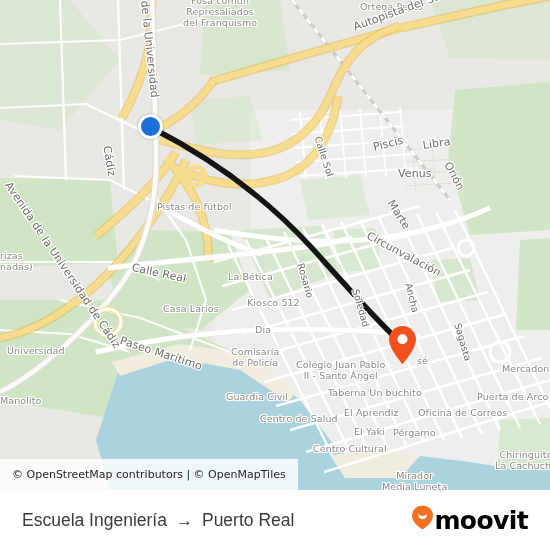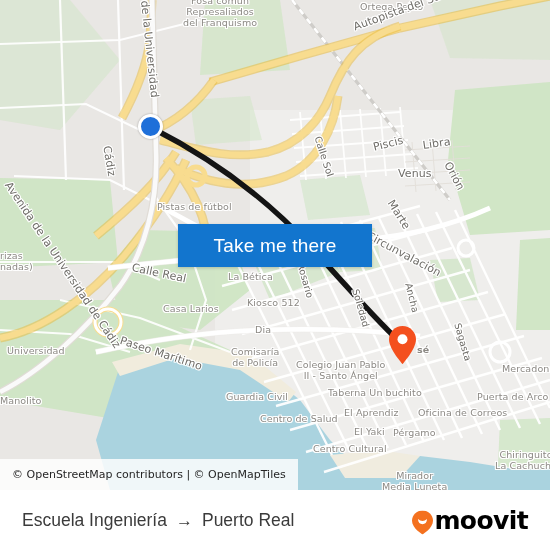--- a/index.html
+++ b/index.html
@@ -89,21 +89,21 @@
   }
   #route-summary {
     position:absolute; left:22px; top:50%; transform:translateY(-50%);
     display:flex; align-items:center; gap:9px;
     font-size:17.5px; color:#3b3b3b;
     white-space:pre;
   }
   #route-arrow { font-size:17px; color:#3b3b3b; }
   #moovit-logo {
     position:absolute; right:22px; top:50%; transform:translateY(-50%);
-    display:flex; align-items:flex-end; gap:1px;
+    display:flex; align-items:flex-start; gap:1px;
   }
   #moovit-wordmark {
     font-family:"DejaVu Sans", sans-serif;
     font-size:25px; font-weight:bold; color:#000000;
     letter-spacing:-0.6px;
   }
 </style>
 </head>
 <body>
 
@@ -293,21 +293,21 @@
         <div class="lbl poi" style="left: 150px; top: 202px; padding-left: 7px;">Pistas de fútbol</div>
         <div class="lbl road big" style="left: 133px; top: 262px; transform: rotate(12deg); transform-origin: left top;">Calle Real</div>
         <div class="lbl poi" style="left: 163px; top: 304px;">Casa Larios</div>
         <div class="lbl poi" style="left: 228px; top: 272px;">La Bética</div>
         <div class="lbl poi" style="left: 247px; top: 298px;">Kiosco 512</div>
         <div class="lbl poi" style="left: 255px; top: 325px;">Dia</div>
         <div class="lbl road" style="left: 305px; top: 262px; transform: rotate(74deg); transform-origin: left top;">Rosario</div>
         <div class="lbl road" style="left: 360px; top: 288px; transform: rotate(74deg); transform-origin: left top;">Soledad</div>
         <div class="lbl road" style="left: 413px; top: 282px; transform: rotate(76deg); transform-origin: left top;">Ancha</div>
         <div class="lbl road" style="left: 462px; top: 322px; transform: rotate(74deg); transform-origin: left top;">Sagasta</div>
-        <div class="lbl poi" style="left: 417px; top: 345px; font-weight: bold;">sé</div>
+        <div class="lbl poi" style="left: 417px; top: 356px;">sé</div>
         <div class="lbl road big" style="left: 122px; top: 335px; transform: rotate(18deg); transform-origin: left top;">Paseo Marítimo</div>
         <div class="lbl poi" style="left: 7px; top: 346px;">Universidad</div>
         <div class="lbl poi" style="left: 0px; top: 396px;">Manolito</div>
         <div class="lbl poi" style="left: -6px; top: 251px;">erizas
 onadas)</div>
         <div class="lbl poi ctr" style="left: 231px; top: 347px;">Comisaría
 de Policía</div>
         <div class="lbl poi" style="left: 226px; top: 392px;">Guardia Civil</div>
         <div class="lbl poi" style="left: 260px; top: 414px;">Centro de Salud</div>
         <div class="lbl poi ctr" style="left: 296px; top: 360px;">Colegio Juan Pablo
@@ -328,21 +328,20 @@
 
     <div id="origin-marker"></div>
 
     <div id="dest-marker">
       <svg width="27" height="38" viewBox="0 0 27 38">
         <path d="M13.5 0 C6 0 0 6 0 13.4 C0 23 13.5 38 13.5 38 C13.5 38 27 23 27 13.4 C27 6 21 0 13.5 0 Z" fill="#f4501e"></path>
         <circle cx="13.5" cy="13.2" r="5" fill="#ffffff"></circle>
       </svg>
     </div>
 
-    <button id="take-me-there">Take me there</button>
 
     <div id="attribution">
       <span id="attribution-text">© OpenStreetMap contributors | © OpenMapTiles</span>
     </div>
   </div>
 
   <div id="footer">
     <div id="route-summary">
       <span>Escuela Ingeniería</span>
       <span id="route-arrow">→</span>

